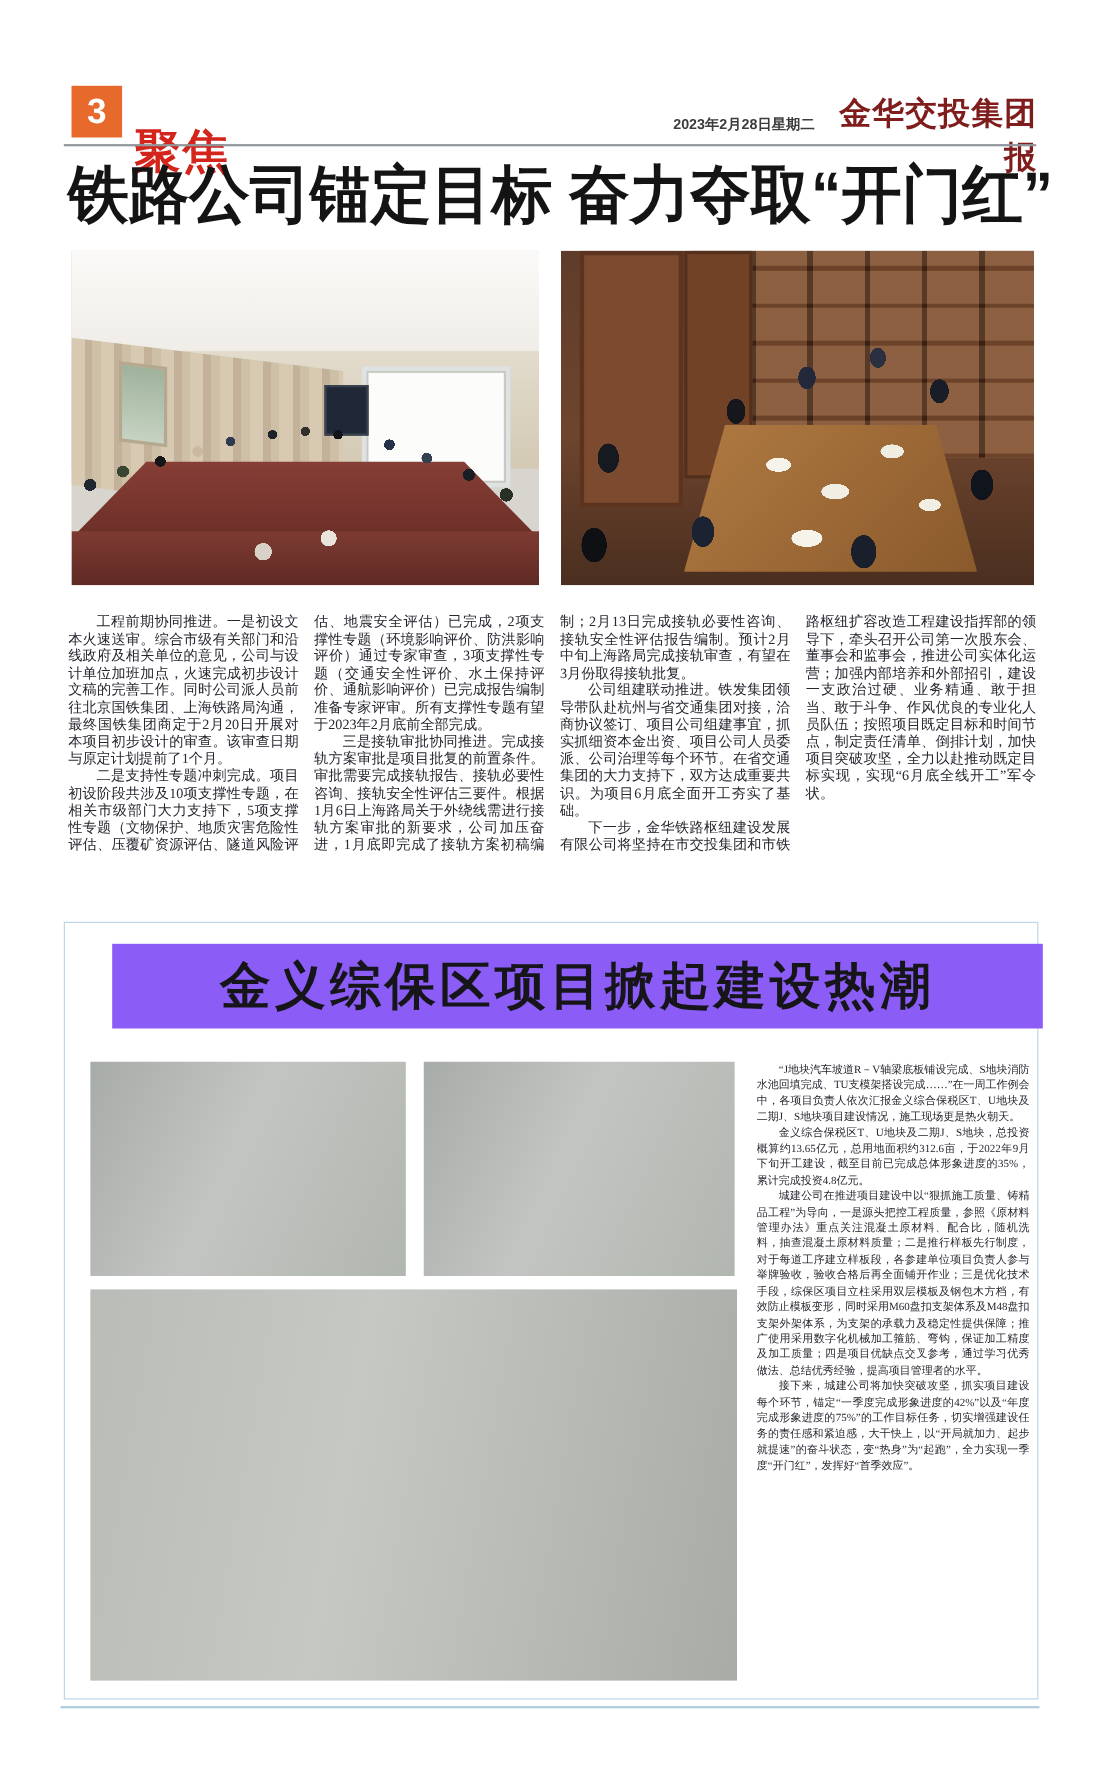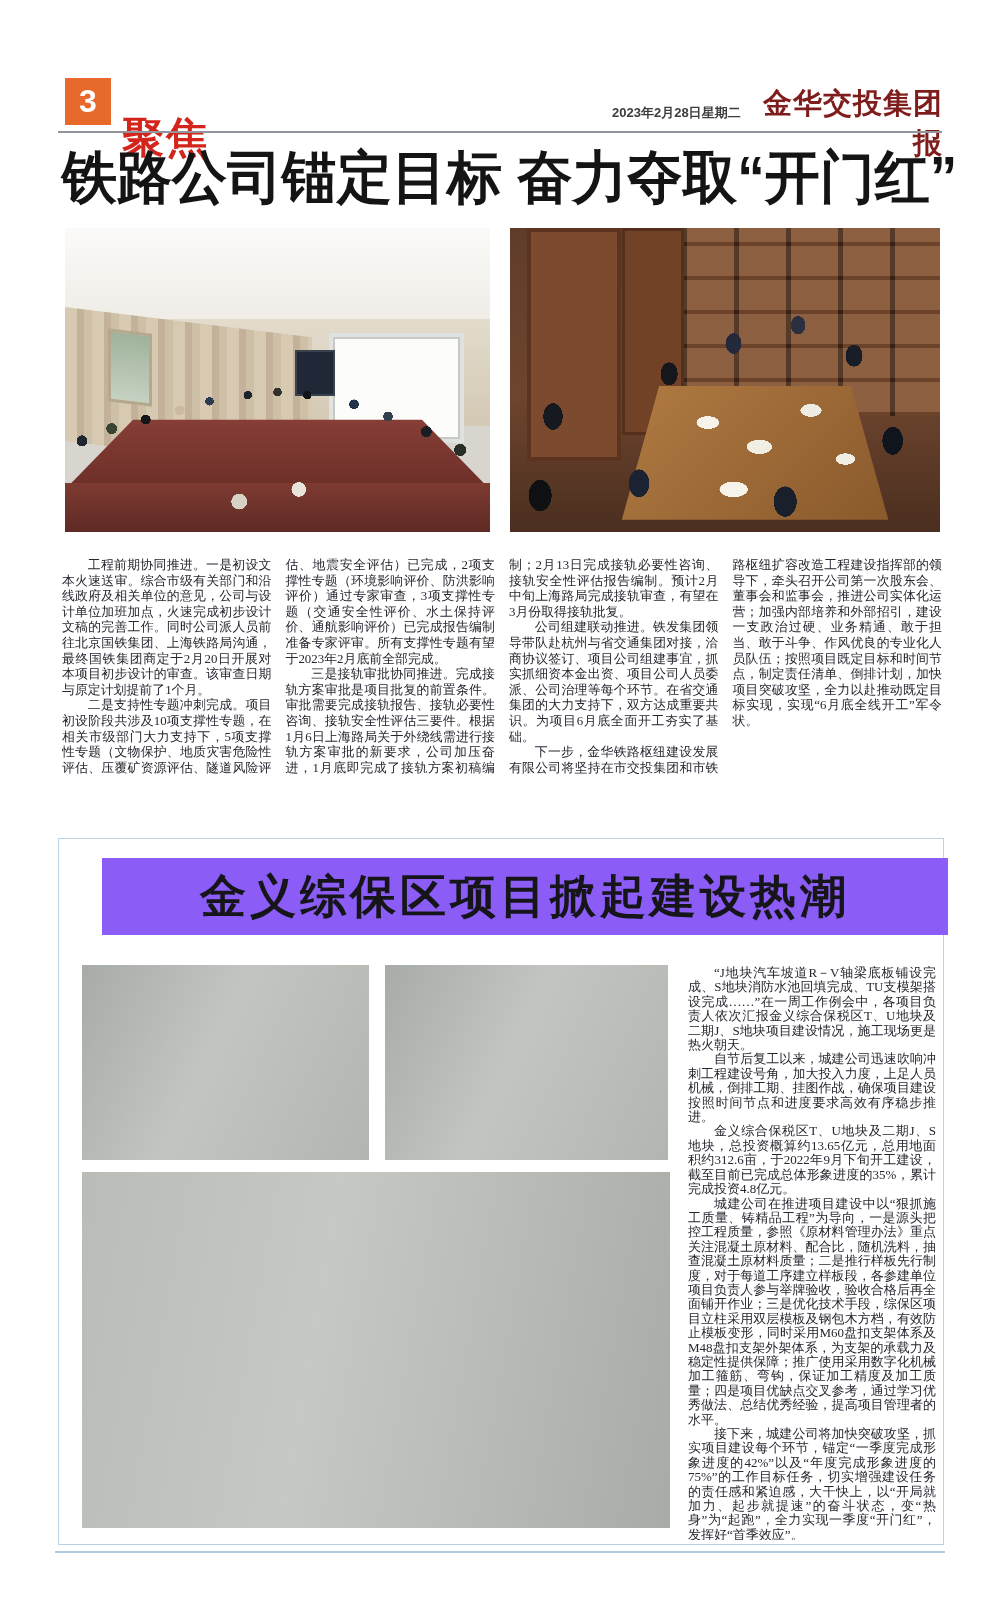--- a/index.html
+++ b/index.html
@@ -99,21 +99,21 @@
   .photo-aerial-a{left:82px;top:965px;width:287px;height:195px;}
   .photo-aerial-b{left:385px;top:965px;width:283px;height:195px;}
   .photo-aerial-big{left:82px;top:1172px;width:588px;height:356px;}
   .photo-aerial-a,.photo-aerial-b,.photo-aerial-big{position:absolute;overflow:hidden;background:#b7bab6;}
 
   .aa-base{left:0;top:0;width:100%;height:100%;background:linear-gradient(115deg,#a8aca8 0%,#c2c5c1 45%,#b2b6b0 100%);}
 
   .ba-sky{left:0;top:0;width:100%;height:100%;background:linear-gradient(100deg,#b9bcb7 0%,#c6c8c4 40%,#a9aca6 100%);}
 
   .article2{position:absolute;left:688px;top:966px;width:248px;height:574px;overflow:hidden;
-        font-size:13px;line-height:14.4px;text-align:justify;color:#262631;}
+        font-size:10px;line-height:14.4px;text-align:justify;color:#262631;}
   .article2 p{margin:0;text-indent:2em;}
 
   .bottom-rule{position:absolute;left:55px;top:1551px;width:890px;height:2px;background:#aecbe0;}
 </style>
 </head>
 <body>
 
 <div class="page">
 
   <div class="pagenum-box">
@@ -172,21 +172,20 @@
     <div class="aa-base"></div>
 
   </div>
   <div class="photo-aerial-big">
     <div class="ba-sky"></div>
 
   </div>
 
   <div class="article2">
     <p>“J地块汽车坡道R－V轴梁底板铺设完成、S地块消防水池回填完成、TU支模架搭设完成……”在一周工作例会中，各项目负责人依次汇报金义综合保税区T、U地块及二期J、S地块项目建设情况，施工现场更是热火朝天。</p>
-    <p>自节后复工以来，城建公司迅速吹响冲刺工程建设号角，加大投入力度，上足人员机械，倒排工期、挂图作战，确保项目建设按照时间节点和进度要求高效有序稳步推进。</p>
     <p>金义综合保税区T、U地块及二期J、S地块，总投资概算约13.65亿元，总用地面积约312.6亩，于2022年9月下旬开工建设，截至目前已完成总体形象进度的35%，累计完成投资4.8亿元。</p>
     <p>城建公司在推进项目建设中以“狠抓施工质量、铸精品工程”为导向，一是源头把控工程质量，参照《原材料管理办法》重点关注混凝土原材料、配合比，随机洗料，抽查混凝土原材料质量；二是推行样板先行制度，对于每道工序建立样板段，各参建单位项目负责人参与举牌验收，验收合格后再全面铺开作业；三是优化技术手段，综保区项目立柱采用双层模板及钢包木方档，有效防止模板变形，同时采用M60盘扣支架体系及M48盘扣支架外架体系，为支架的承载力及稳定性提供保障；推广使用采用数字化机械加工箍筋、弯钩，保证加工精度及加工质量；四是项目优缺点交叉参考，通过学习优秀做法、总结优秀经验，提高项目管理者的水平。</p>
     <p>接下来，城建公司将加快突破攻坚，抓实项目建设每个环节，锚定“一季度完成形象进度的42%”以及“年度完成形象进度的75%”的工作目标任务，切实增强建设任务的责任感和紧迫感，大干快上，以“开局就加力、起步就提速”的奋斗状态，变“热身”为“起跑”，全力实现一季度“开门红”，发挥好“首季效应”。</p>
 
   </div>
 
   <div class="bottom-rule"></div>
 </div>
 
 </body></html>

